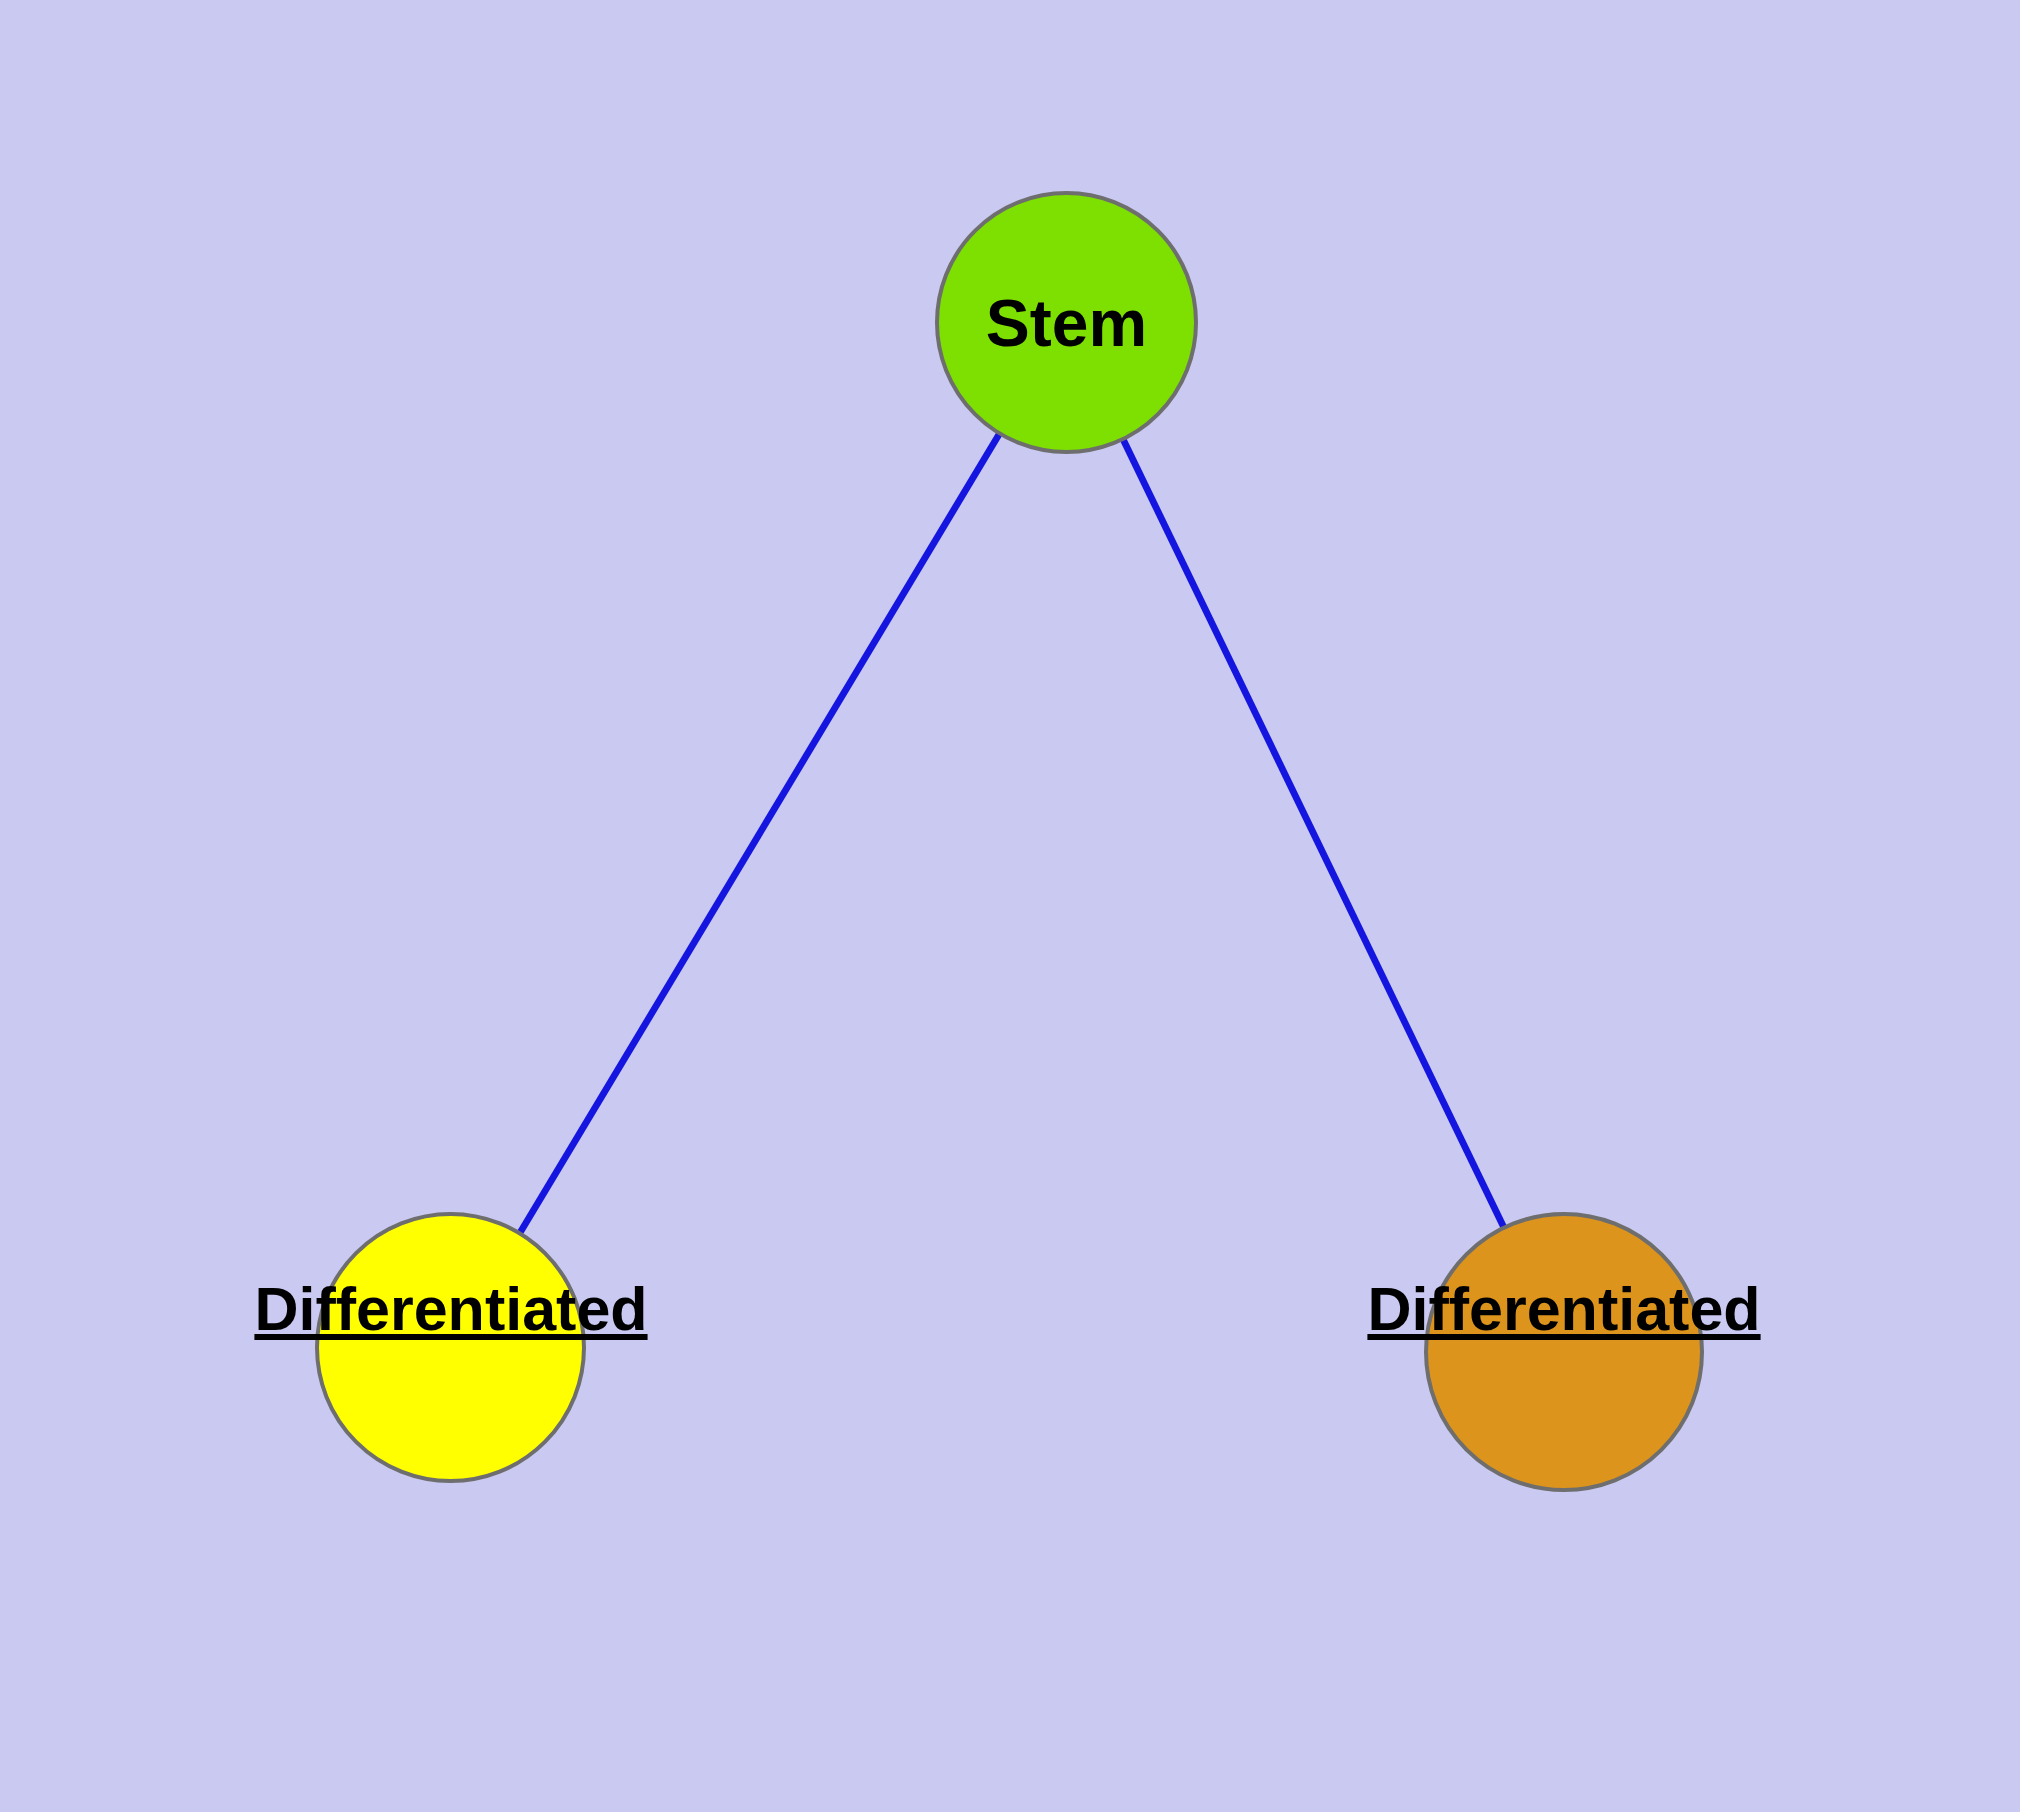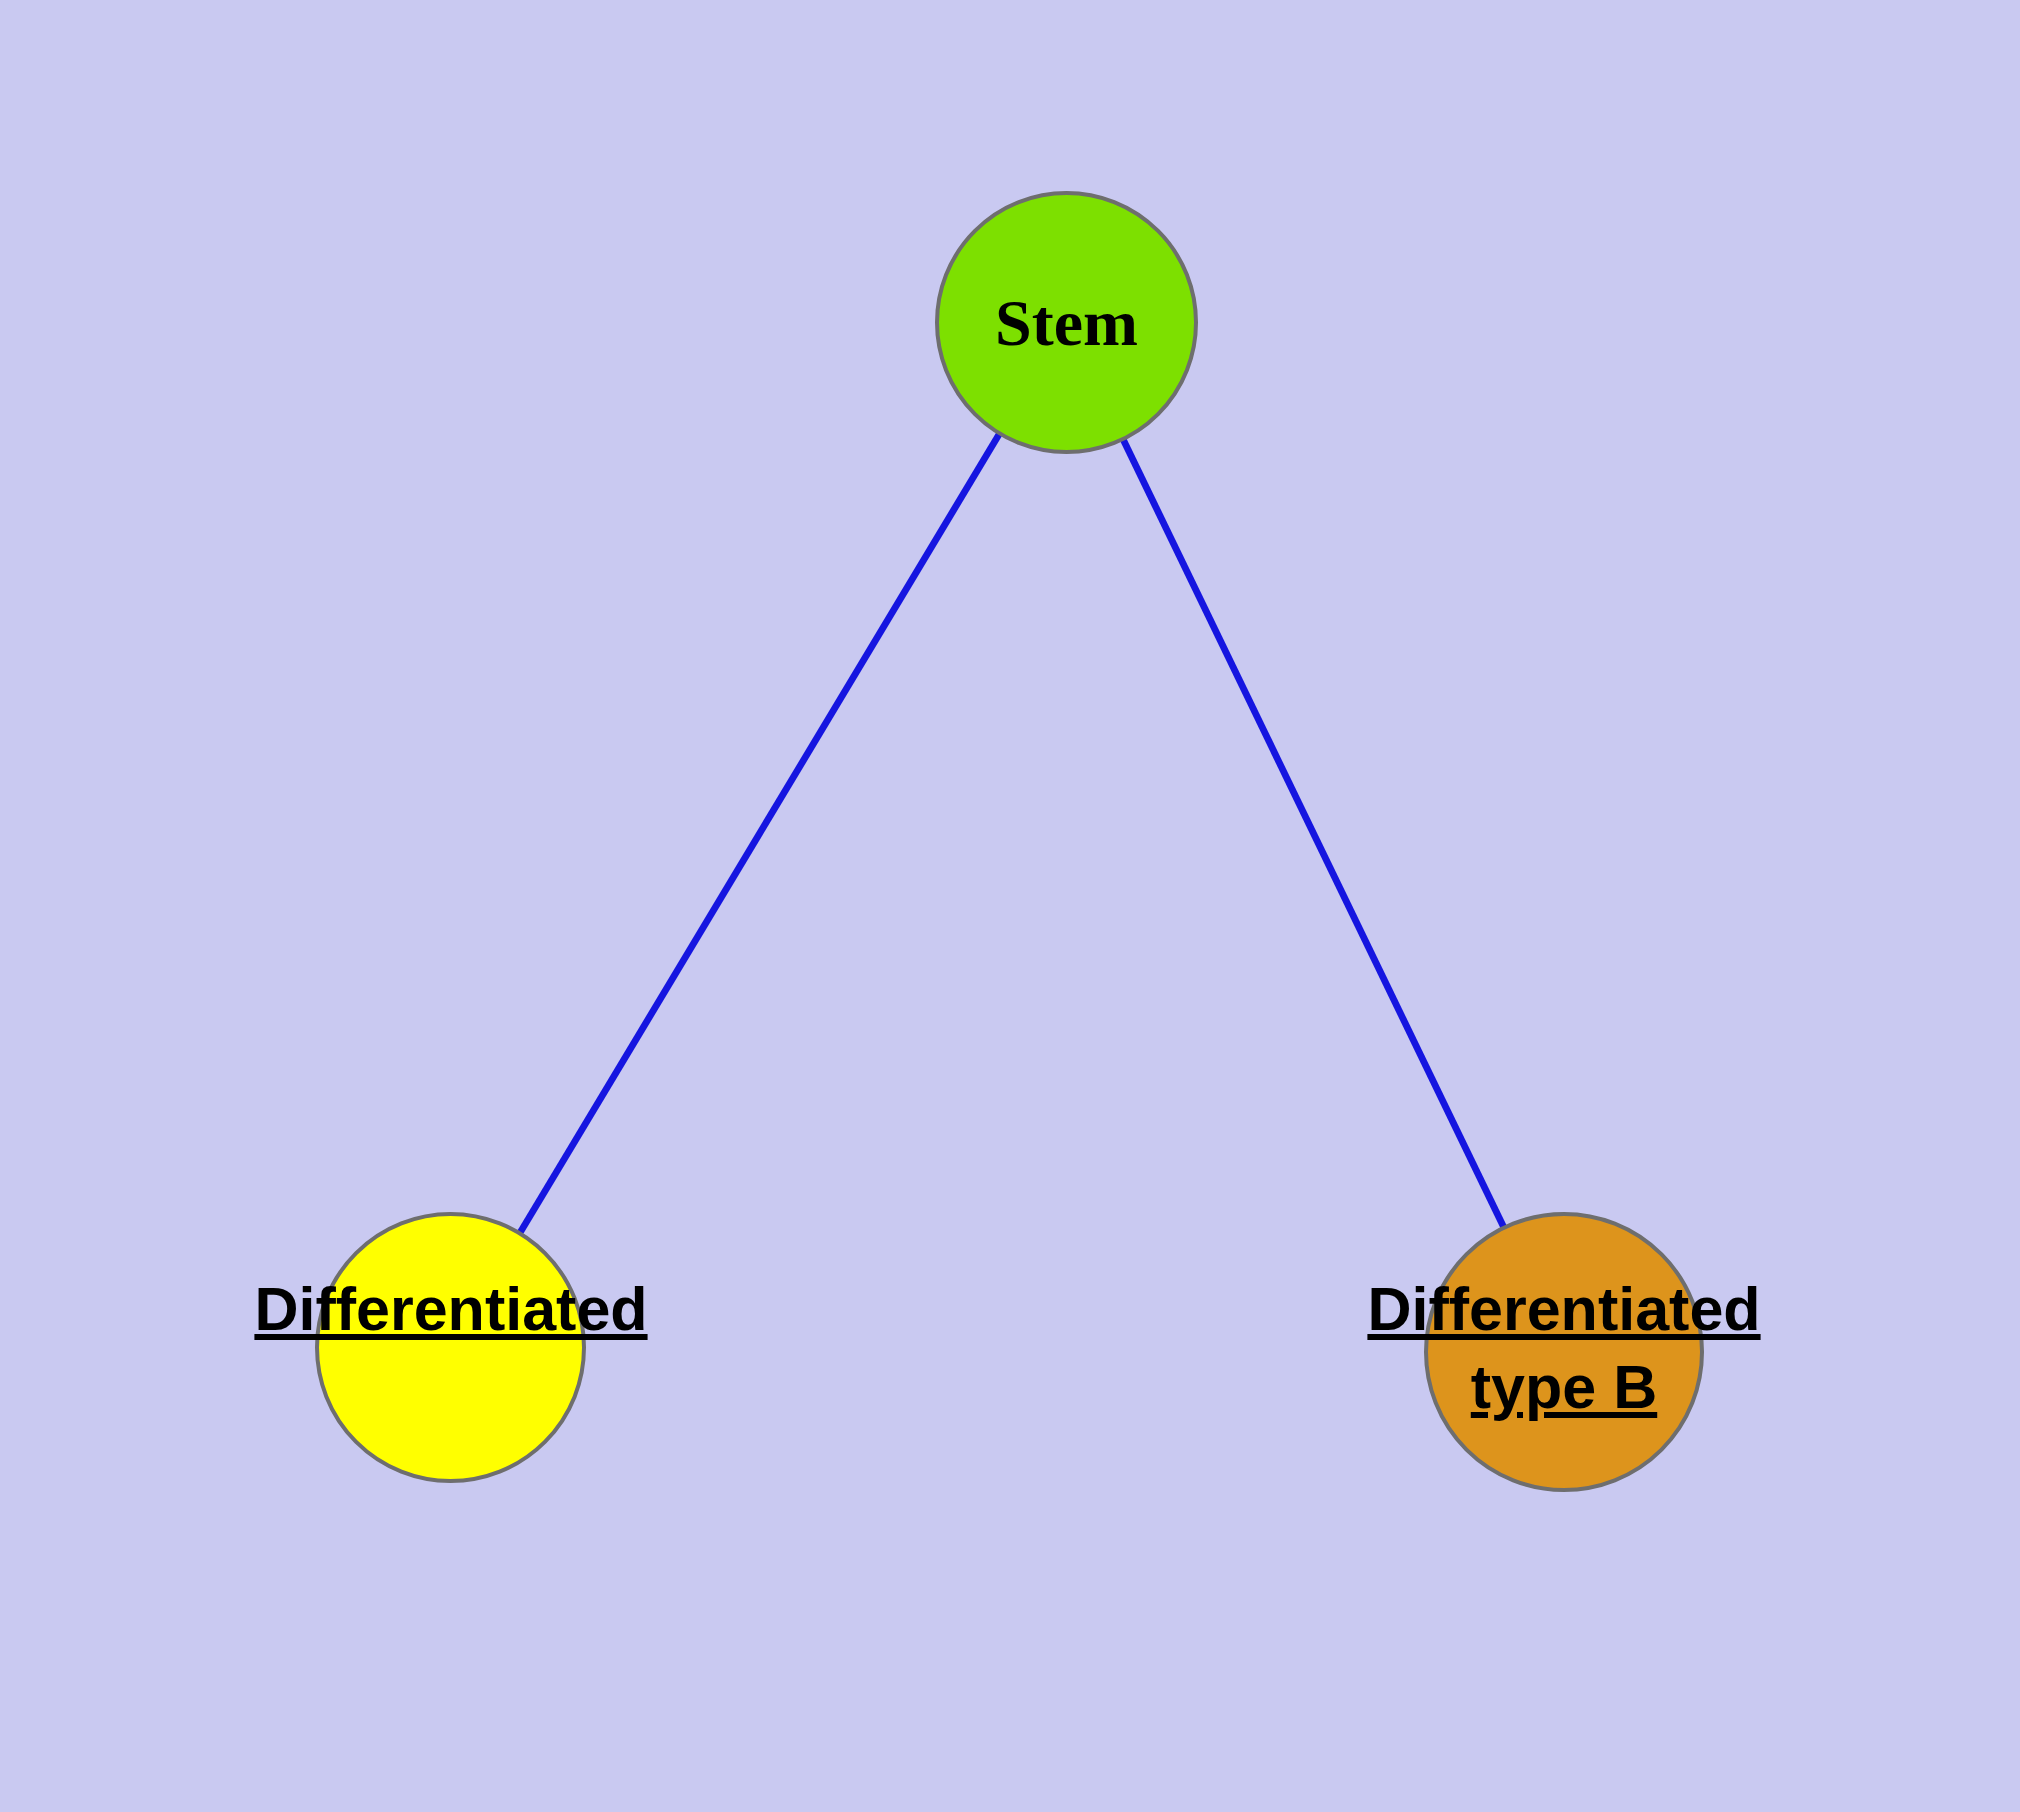--- a/index.html
+++ b/index.html
@@ -69,29 +69,28 @@
 </head>
 <body style="background: rgb(201, 201, 241);">
 
 <div class="canvas">
 
   <svg class="edges" viewBox="0 0 2384 2138">
     <line x1="1258" y1="380" x2="532" y2="1590" stroke-width="8" stroke="#1515e0"></line>
     <line x1="1258" y1="380" x2="1845" y2="1595" stroke-width="8" stroke="#1515e0"></line>
   </svg>
 
-  <div class="node node-stem" style="background: rgb(125, 224, 0); border-color: rgb(110, 110, 110); font-family: Liberation Serif, serif;">
+  <div class="node node-stem" style="background: rgb(125, 224, 0); border-color: rgb(110, 110, 110);">
     <span class="node-label stem-label">Stem</span>
   </div>
 
   <div class="node node-a" style="background: rgb(255, 255, 0); border-color: rgb(110, 110, 110);"></div>
   <div class="node-label outer-label outer-label-a">
     <span class="label-line">Differentiated</span>
   </div>
 
   <div class="node node-b" style="background: rgb(221, 148, 28); border-color: rgb(110, 110, 110);"></div>
   <div class="node-label outer-label outer-label-b">
     <span class="label-line">Differentiated</span>
-    <span class="label-line">type B</span>
   </div>
 
 </div>
 
 
 </body></html>

